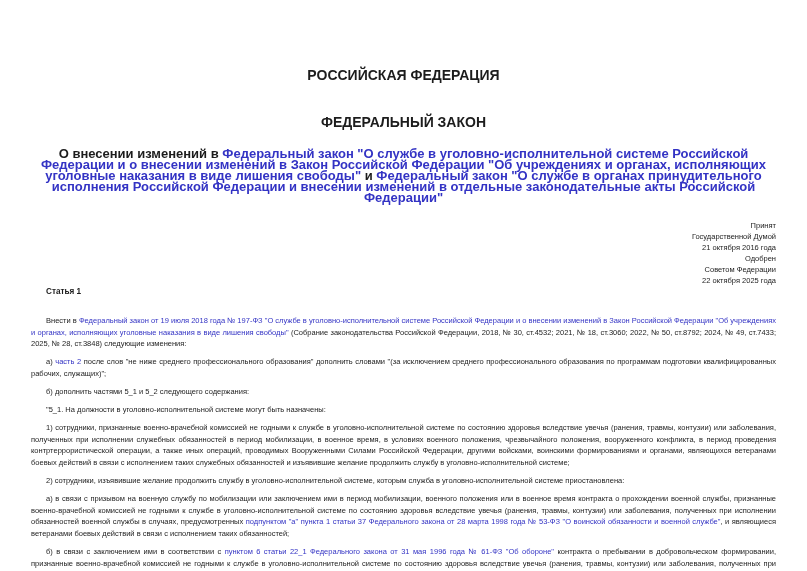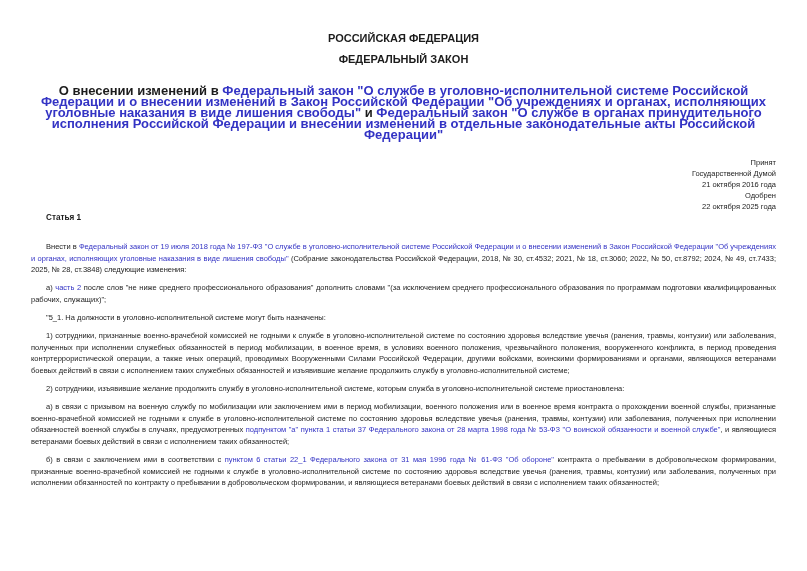--- a/index.html
+++ b/index.html
@@ -13,22 +13,23 @@
   .page {
     position: relative;
     width: 807px; height: 571px;
     background: #ffffff;
     box-sizing: border-box;
     padding: 33px 31px 0 31px;
   }
   .doc-header {
     text-align: center;
     font-weight: bold;
-    font-size: 11px;
+    font-size: 14px;
     line-height: 10px;
+    margin-top: 37px;
   }
   .doc-header.first { margin-bottom: 11px; }
   .doc-title {
     margin-top: 21px;
     text-align: center;
     font-weight: bold;
     font-size: 13px;
     line-height: 11px;
   }
   .lnk { color: #3333c4; cursor: pointer; }
@@ -61,32 +62,34 @@
   <div class="doc-header first">РОССИЙСКАЯ ФЕДЕРАЦИЯ</div>
   <div class="doc-header">ФЕДЕРАЛЬНЫЙ ЗАКОН</div>
 
   <div class="doc-title"><span>О внесении изменений в </span><span class="lnk">Федеральный закон "О службе в уголовно-исполнительной системе Российской Федерации и о внесении изменений в Закон Российской Федерации "Об учреждениях и органах, исполняющих уголовные наказания в виде лишения свободы"</span><span> и </span><span class="lnk">Федеральный закон "О службе в органах принудительного исполнения Российской Федерации и внесении изменений в отдельные законодательные акты Российской Федерации"</span></div>
 
   <div class="adoption">
     <div>Принят</div>
     <div>Государственной Думой</div>
     <div>21 октября 2016 года</div>
     <div>Одобрен</div>
+    <div>Советом Федерации</div>
     <div>22 октября 2025 года</div>
   </div>
 
   <div class="article-heading">Статья 1</div>
 
   <div class="body-text">
 
     <p class="para"><span>Внести в </span><span class="lnk">Федеральный закон от 19 июля 2018 года № 197-ФЗ "О службе в уголовно-исполнительной системе Российской Федерации и о внесении изменений в Закон Российской Федерации "Об учреждениях и органах, исполняющих уголовные наказания в виде лишения свободы"</span><span> (Собрание законодательства Российской Федерации, 2018, № 30, ст.4532; 2021, № 18, ст.3060; 2022, № 50, ст.8792; 2024, № 49, ст.7433; 2025, № 28, ст.3848) следующие изменения:</span></p>
 
 
     <p class="para"><span>а) </span><span class="lnk">часть 2</span><span> после слов "не ниже среднего профессионального образования" дополнить словами "(за исключением среднего профессионального образования по программам подготовки квалифицированных рабочих, служащих)";</span></p>
 
+    <p class="para"><span>б) дополнить частями 5_1 и 5_2 следующего содержания:</span></p>
 
     <p class="para"><span>"5_1. На должности в уголовно-исполнительной системе могут быть назначены:</span></p>
 
     <p class="para"><span>1) сотрудники, признанные военно-врачебной комиссией не годными к службе в уголовно-исполнительной системе по состоянию здоровья вследствие увечья (ранения, травмы, контузии) или заболевания, полученных при исполнении служебных обязанностей в период мобилизации, в военное время, в условиях военного положения, чрезвычайного положения, вооруженного конфликта, в период проведения контртеррористической операции, а также иных операций, проводимых Вооруженными Силами Российской Федерации, другими войсками, воинскими формированиями и органами, являющихся ветеранами боевых действий в связи с исполнением таких служебных обязанностей и изъявившие желание продолжить службу в уголовно-исполнительной системе;</span></p>
 
     <p class="para"><span>2) сотрудники, изъявившие желание продолжить службу в уголовно-исполнительной системе, которым служба в уголовно-исполнительной системе приостановлена:</span></p>
 
     <p class="para"><span>а) в связи с призывом на военную службу по мобилизации или заключением ими в период мобилизации, военного положения или в военное время контракта о прохождении военной службы, признанные военно-врачебной комиссией не годными к службе в уголовно-исполнительной системе по состоянию здоровья вследствие увечья (ранения, травмы, контузии) или заболевания, полученных при исполнении обязанностей военной службы в случаях, предусмотренных </span><span class="lnk">подпунктом "а" пункта 1 статьи 37 Федерального закона от 28 марта 1998 года № 53-ФЗ "О воинской обязанности и военной службе"</span><span>, и являющиеся ветеранами боевых действий в связи с исполнением таких обязанностей;</span></p>
 
     <p class="para"><span>б) в связи с заключением ими в соответствии с </span><span class="lnk">пунктом 6 статьи 22_1 Федерального закона от 31 мая 1996 года № 61-ФЗ "Об обороне"</span><span> контракта о пребывании в добровольческом формировании, признанные военно-врачебной комиссией не годными к службе в уголовно-исполнительной системе по состоянию здоровья вследствие увечья (ранения, травмы, контузии) или заболевания, полученных при исполнении обязанностей по контракту о пребывании в добровольческом формировании, и являющиеся ветеранами боевых действий в связи с исполнением таких обязанностей;</span></p>

